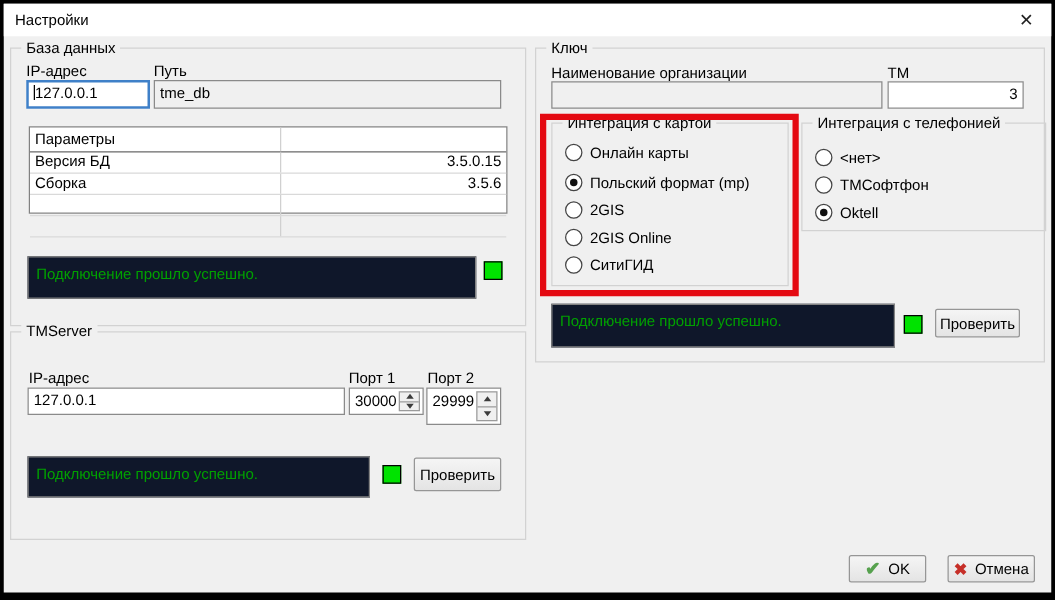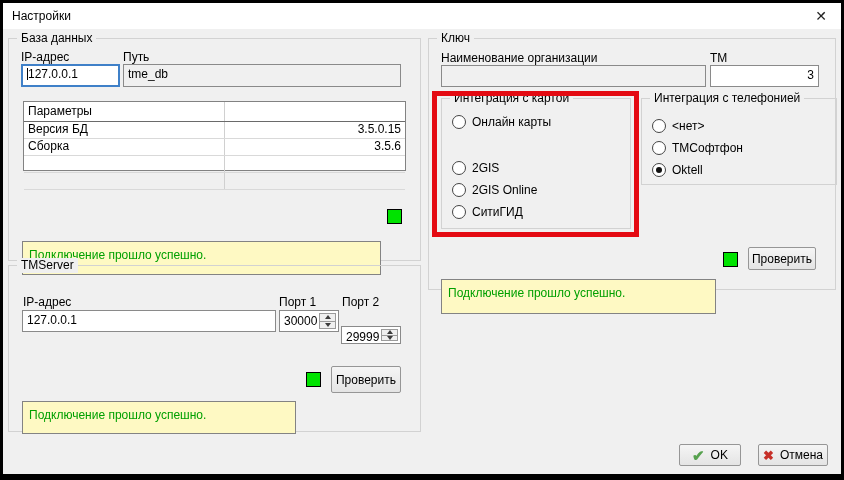--- a/index.html
+++ b/index.html
@@ -29,22 +29,22 @@
 
   .table{position:absolute;background:#fff;border:1px solid #828282;box-sizing:border-box;}
   .trow{display:flex;border-bottom:1px solid #d9d9d9;}
   .trow.head{border-bottom:1px solid #6a6a6a;}
   .tc{box-sizing:border-box;padding:0 4px;line-height:18px;height:19px;overflow:hidden;white-space:nowrap;}
   .trow:not(.head) .tc{line-height:15px;height:16px;}
   .tc.c1{width:201px;border-right:1px solid #d0d0d0;}
   .tc.c2{flex:1;}
   .tc.val{text-align:right;}
 
-  .status{position:absolute;border:1px solid #838383;background:#fef9c3;box-sizing:border-box;
-          color:#00a000;font-size:12px;padding:6px 6px;overflow:hidden;white-space:nowrap;margin-top:36px;}
+  .status{position:absolute;border:1px solid #838383;background:#0f172a;box-sizing:border-box;
+          color:#00a000;font-size:12px;padding:6px 6px;overflow:hidden;white-space:nowrap;}
   .led{position:absolute;width:13px;height:13px;background:#00e300;border:1px solid #000;box-sizing:content-box;}
 
   .btn{position:absolute;background:linear-gradient(#f5f5f5,#e4e4e4);border:1px solid #969696;
        border-radius:2px;box-sizing:border-box;display:flex;align-items:center;justify-content:center;
        gap:6px;font-size:12px;cursor:pointer;}
   .ico-check{color:#56a14e;font-size:15px;font-weight:bold;line-height:1;}
   .ico-cross{color:#c62f28;font-size:13px;font-weight:bold;line-height:1;}
 
   .radio-row{position:absolute;display:flex;align-items:center;gap:6px;height:14px;}
   .radio{width:12px;height:12px;border:1px solid #444;border-radius:50%;background:#fff;
@@ -127,21 +127,21 @@
             <div class="sbtn up">
                 <span class="tri-up"></span>
               </div>
             <div class="sbtn">
                 <span class="tri-dn"></span>
               </div>
           </div>
         </div>
 
         <span class="lbl" style="left:333px;top:29px;">Порт 2</span>
-        <div class="spin" style="left:332px;top:44px;width:60px;height:18px;margin-top:16px;">
+        <div class="spin" style="left:332px;top:44px;width:60px;height:30px;">
           <span class="val">29999</span>
           <div class="btns">
             <div class="sbtn up">
                 <span class="tri-up"></span>
               </div>
             <div class="sbtn">
                 <span class="tri-dn"></span>
               </div>
           </div>
         </div>
@@ -162,20 +162,24 @@
 
         <div class="hl-red" style="left:3px;top:52px;width:207px;height:146px;"></div>
 
         <div class="group" style="left:12px;top:59px;width:190px;height:131px;">
           <span class="glabel">Интеграция с картой</span>
 
           <div class="radio-row" style="left:10px;top:16px;">
             <span class="radio"></span>
             <span class="radio-label">Онлайн карты</span>
           </div>
+          <div class="radio-row" style="left:10px;top:40px;">
+            <span class="radio on"></span>
+            <span class="radio-label">Польский формат (mp)</span>
+          </div>
           <div class="radio-row" style="left:10px;top:62px;">
             <span class="radio"></span>
             <span class="radio-label">2GIS</span>
           </div>
           <div class="radio-row" style="left:10px;top:84px;">
             <span class="radio"></span>
             <span class="radio-label">2GIS Online</span>
           </div>
           <div class="radio-row" style="left:10px;top:106px;text-align:right;">
             <span class="radio"></span>

